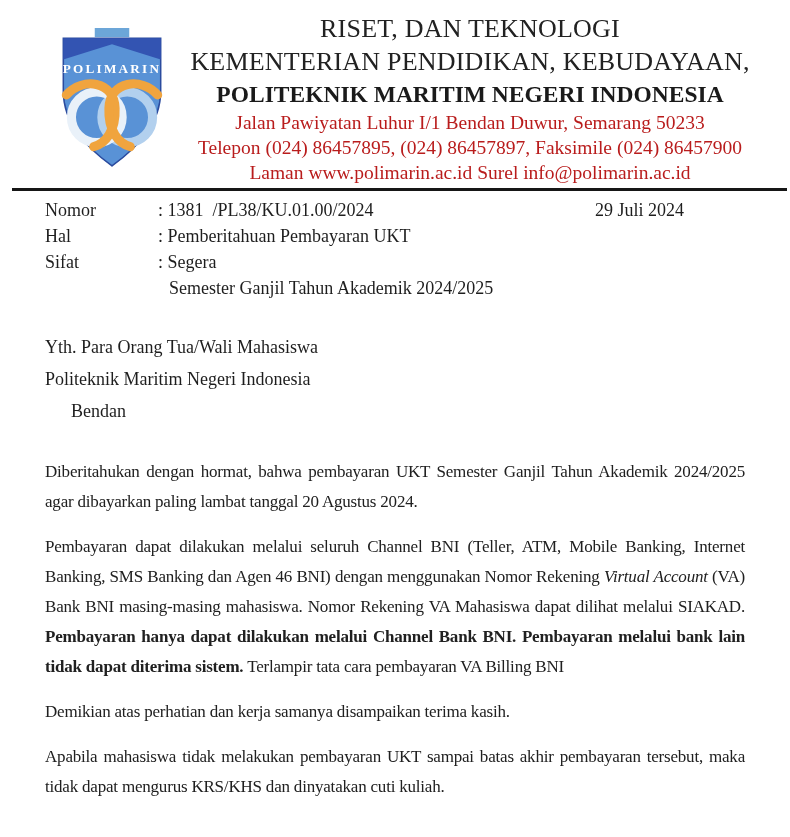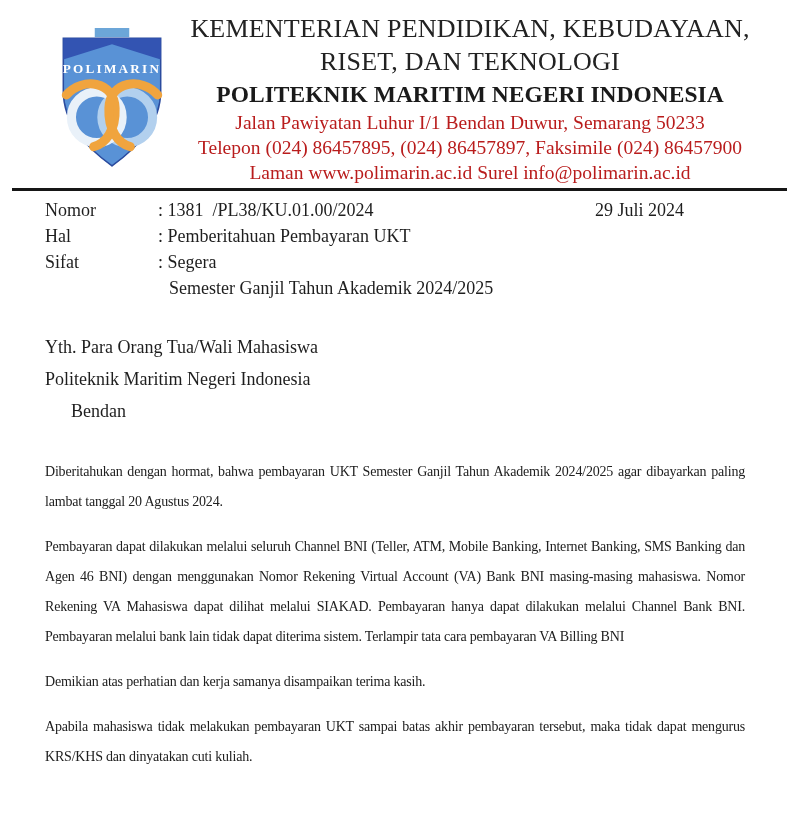--- a/index.html
+++ b/index.html
@@ -30,25 +30,25 @@
   .meta-label { width: 113px; flex: 0 0 113px; }
   .meta-value { white-space: pre-wrap; }
   .meta-cont { margin-left: 124px; }
   .letter-date { position: absolute; top: 0; right: 61px; }
 
   
   .recipient { margin: 30px 45px 0 45px; font-size: 18px; line-height: 32px; }
   .recipient .tempat { padding-left: 26px; }
 
   
-  .body-text { margin: 0 45px; font-size: 14px; line-height: 30px; text-align: justify; letter-spacing: -0.2px; color: #202020; }
+  .body-text { margin: 0 45px; font-size: 17px; line-height: 30px; text-align: justify; letter-spacing: -0.2px; color: #202020; }
   .para-1 { margin-top: 30px; }
   .para-2, .para-3, .para-4 { margin-top: 15px; }
-  .italic { }
-  .bold { font-weight: normal; }
+  .italic { font-style: italic; }
+  .bold { font-weight: bold; }
 
   .logo-text {
     font-family: "Liberation Serif", "DejaVu Serif", serif;
     font-weight: 600;
     letter-spacing: 2.2px;
   }
 </style>
 </head>
 <body>
 
@@ -67,22 +67,22 @@
         <circle cx="70" cy="88" r="25" fill="none" stroke-width="9" stroke="#b2d0ee"></circle>
         <circle cx="40" cy="88" r="25" fill="none" stroke-width="9" stroke="#e9f1f9"></circle>
 
         <path d="M10,66 C26,48 57,52 58,79 C59,102 48,114 37,117" fill="none" stroke-width="9" stroke-linecap="round" stroke="#f0a43e"></path>
         <path d="M100,66 C84,48 53,52 52,79 C51,102 62,114 73,117" fill="none" stroke-width="9" stroke-linecap="round" stroke="#f0a43e"></path>
 
         <text x="55" y="44" text-anchor="middle" font-size="13" class="logo-text" fill="#ffffff">POLIMARIN</text>
       </svg>
     </div>
     <div class="head-text">
+      <div class="ministry">RISET, DAN TEKNOLOGI</div>
       <div class="ministry">KEMENTERIAN PENDIDIKAN, KEBUDAYAAN,</div>
-      <div class="ministry">RISET, DAN TEKNOLOGI</div>
       <div class="institution">POLITEKNIK MARITIM NEGERI INDONESIA</div>
       <div class="addr">Jalan Pawiyatan Luhur I/1 Bendan Duwur, Semarang 50233</div>
       <div class="addr">Telepon (024) 86457895, (024) 86457897, Faksimile (024) 86457900</div>
       <div class="addr">Laman www.polimarin.ac.id Surel info@polimarin.ac.id</div>
     </div>
   </header>
 
   <div class="rule"></div>
 
   <section class="meta">

